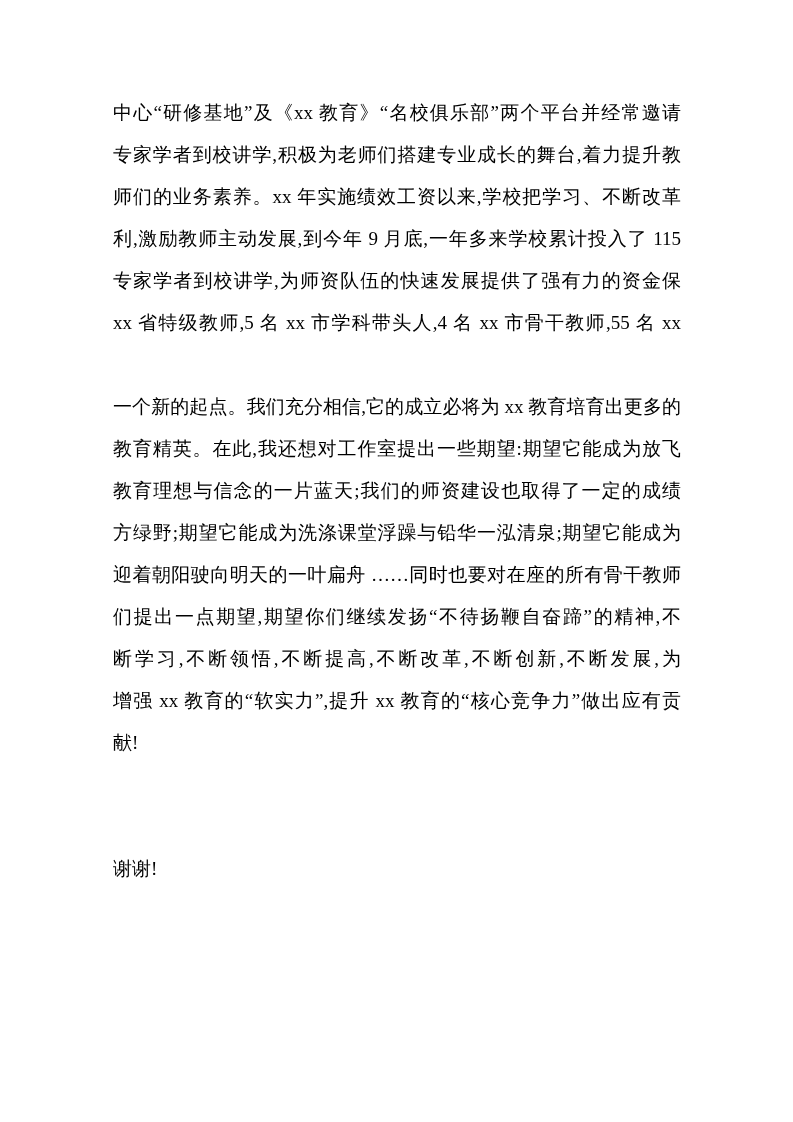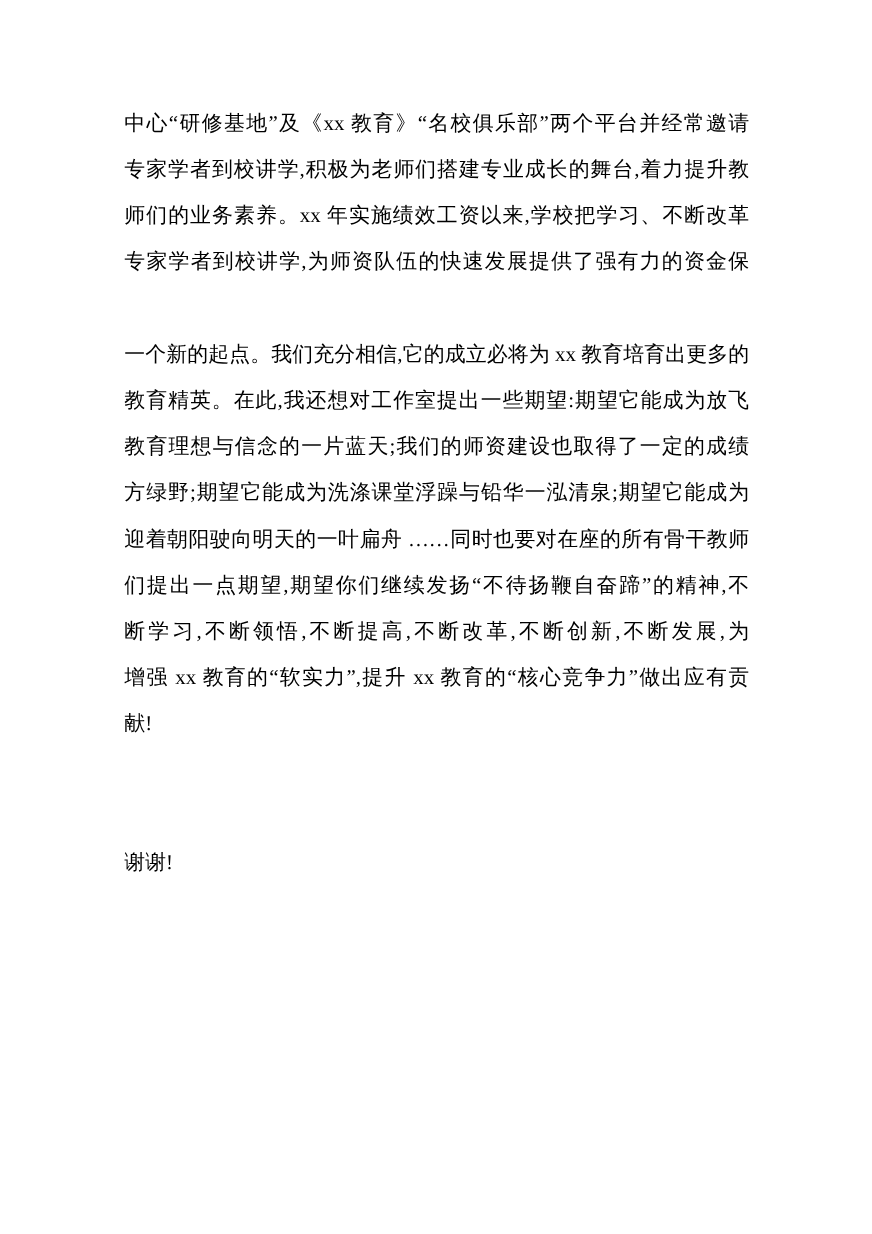--- a/index.html
+++ b/index.html
@@ -35,21 +35,23 @@
 </head>
 <body>
 
 <div class="page">
   <div class="content">
 
     <div>
       <div class="text-line">中心“研修基地”及《xx 教育》“名校俱乐部”两个平台并经常邀请</div>
       <div class="text-line">专家学者到校讲学,积极为老师们搭建专业成长的舞台,着力提升教</div>
       <div class="text-line">师们的业务素养。xx 年实施绩效工资以来,学校把学习、不断改革</div>
+      <div class="text-line">利,激励教师主动发展,到今年 9 月底,一年多来学校累计投入了 115</div>
       <div class="text-line">专家学者到校讲学,为师资队伍的快速发展提供了强有力的资金保障。</div>
+      <div class="text-line">xx 省特级教师,5 名 xx 市学科带头人,4 名 xx 市骨干教师,55 名 xx</div>
     </div>
 
     <div class="blank-line"></div>
 
     <div>
       <div class="text-line">一个新的起点。我们充分相信,它的成立必将为 xx 教育培育出更多的</div>
       <div class="text-line">教育精英。在此,我还想对工作室提出一些期望:期望它能成为放飞</div>
       <div class="text-line">教育理想与信念的一片蓝天;我们的师资建设也取得了一定的成绩</div>
       <div class="text-line">方绿野;期望它能成为洗涤课堂浮躁与铅华一泓清泉;期望它能成为</div>
       <div class="text-line">迎着朝阳驶向明天的一叶扁舟 ……同时也要对在座的所有骨干教师</div>

